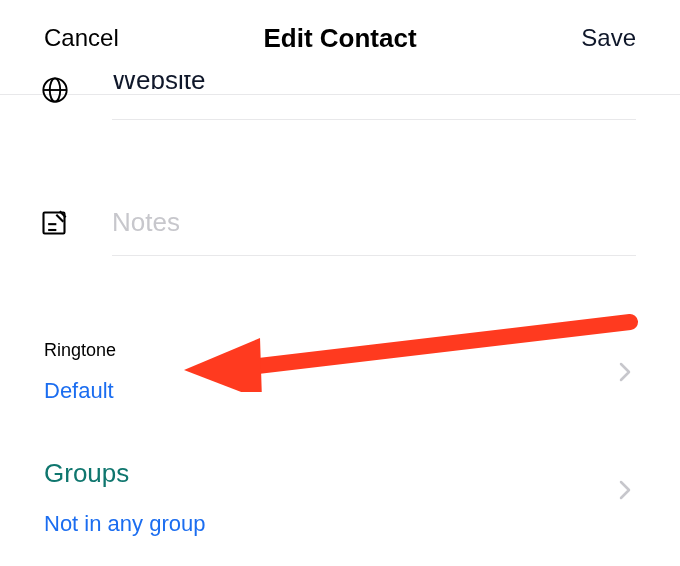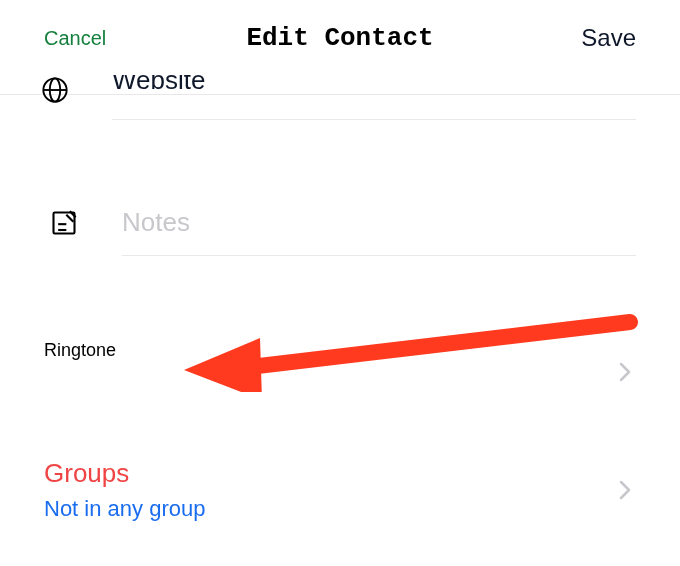--- a/index.html
+++ b/index.html
@@ -1,47 +1,47 @@
 <!DOCTYPE html>
 <html><head>
 <meta charset="utf-8">
 <style>
   * { box-sizing: border-box; margin: 0; padding: 0; }
   html, body { width: 680px; height: 566px; font-family: -apple-system, "Helvetica Neue", Arial, sans-serif; background:#fff; color:#000; }
   .screen { width:680px; height:566px; position:relative; overflow:hidden; }
 
   
   .header { position:relative; height:76px; display:flex; align-items:center; justify-content:center; }
-  .header-title { font-size:26px; font-weight:600; color:#000;font-family:Liberation Mono, monospace; }
-  .header-left { position:absolute; left:44px; top:50%; transform:translateY(-50%); font-size:20px; color:#15803d; }
+  .header-title { font-size:26px; font-weight:600; color:#000; }
+  .header-left { position:absolute; left:44px; top:50%; transform:translateY(-50%); font-size:24px; color:#000000; }
   .header-right { position:absolute; right:44px; top:50%; transform:translateY(-50%); font-size:24px; color:#0f172a; }
   .header-border { position:absolute; left:0; right:0; top:94px; height:1px; background:#e8e8ea; }
 
   
   .row-website { position:absolute; left:0; right:0; top:75px; height:50px; overflow:hidden; }
   .row-website .icon-slot { position:absolute; left:40px; top:0; width:30px; height:30px; display:flex; align-items:center; justify-content:center; }
   .row-website .placeholder-text { position:absolute; left:112px; top:-10px; font-size:26px; color:#0f172a; }
   .row-website .rule { position:absolute; left:112px; right:44px; top:44px; height:1px; background:#e8e8ea; }
 
   
-  .row-notes { position:absolute; left:10px; right:0; top:195px; height:80px;padding-left:46px; }
+  .row-notes { position:absolute; left:0; right:0; top:195px; height:80px;padding-left:46px; }
   .row-notes .icon-slot { position:absolute; left:40px; top:14px; width:30px; height:30px; }
   .row-notes .placeholder-text { position:absolute; left:112px; top:12px; font-size:26px; color:#c7c7cc; }
   .row-notes .rule { position:absolute; left:112px; right:44px; top:60px; height:1px; background:#e8e8ea; }
 
   
   .row-ringtone { position:absolute; left:0; right:0; top:330px; height:90px; }
   .row-ringtone .title { position:absolute; left:44px; top:10px; font-size:18px; color:#000; }
   .row-ringtone .sub { position:absolute; left:44px; top:48px; font-size:22px; color:#1b6df0; }
   .row-ringtone .chev { position:absolute; right:48px; top:30px; }
 
   
   .row-groups { position:absolute; left:0; right:0; top:448px; height:90px; }
-  .row-groups .title { position:absolute; left:44px; top:10px; font-size:26px; color:#ef4444; }
-  .row-groups .sub { position:absolute; left:44px; top:48px; font-size:22px; color:#1b6df0; }
+  .row-groups .title { position:absolute; left:44px; top:10px; font-size:26px; color:#0f766e; }
+  .row-groups .sub { position:absolute; left:44px; top:63px; font-size:22px; color:#1b6df0; }
   .row-groups .chev { position:absolute; right:48px; top:30px; }
 
   svg { display:block; }
 
   
   .arrow-wrap { position:absolute; left:180px; top:312px; width:460px; height:80px; pointer-events:none; }
 </style>
 </head>
 <body>
 
@@ -75,20 +75,21 @@
         <path d="M14 5 L20 11" stroke-width="1.8"></path>
         <path d="M17 2 L22 7" stroke-width="1.8"></path>
       </svg>
     </span>
     <span class="placeholder-text">Notes</span>
     <div class="rule"></div>
   </div>
 
   <div class="row-ringtone">
     <span class="title">Ringtone</span>
+    <span class="sub">Default</span>
     <span class="chev">
       <svg width="14" height="24" viewBox="0 0 14 24" fill="none" stroke="#c7c7cc" stroke-width="2.5" stroke-linecap="round" stroke-linejoin="round">
         <polyline points="3,4 11,12 3,20"></polyline>
       </svg>
     </span>
   </div>
 
   <div class="row-groups">
     <span class="title">Groups</span>
     <span class="sub">Not in any group</span>

